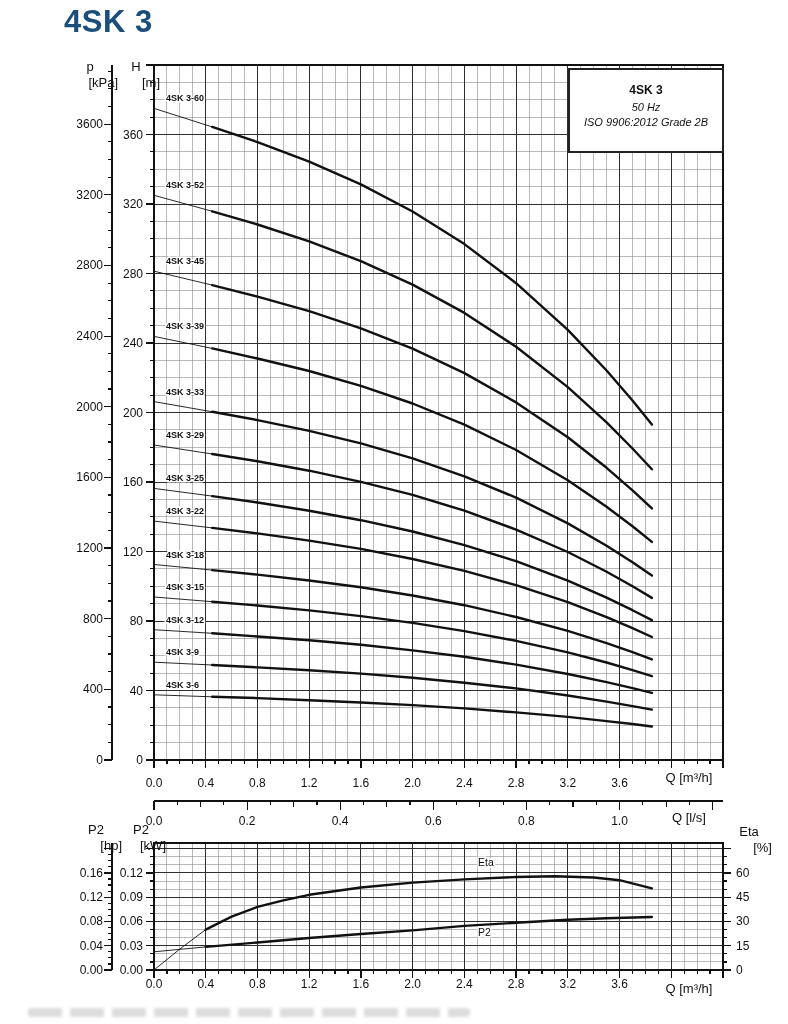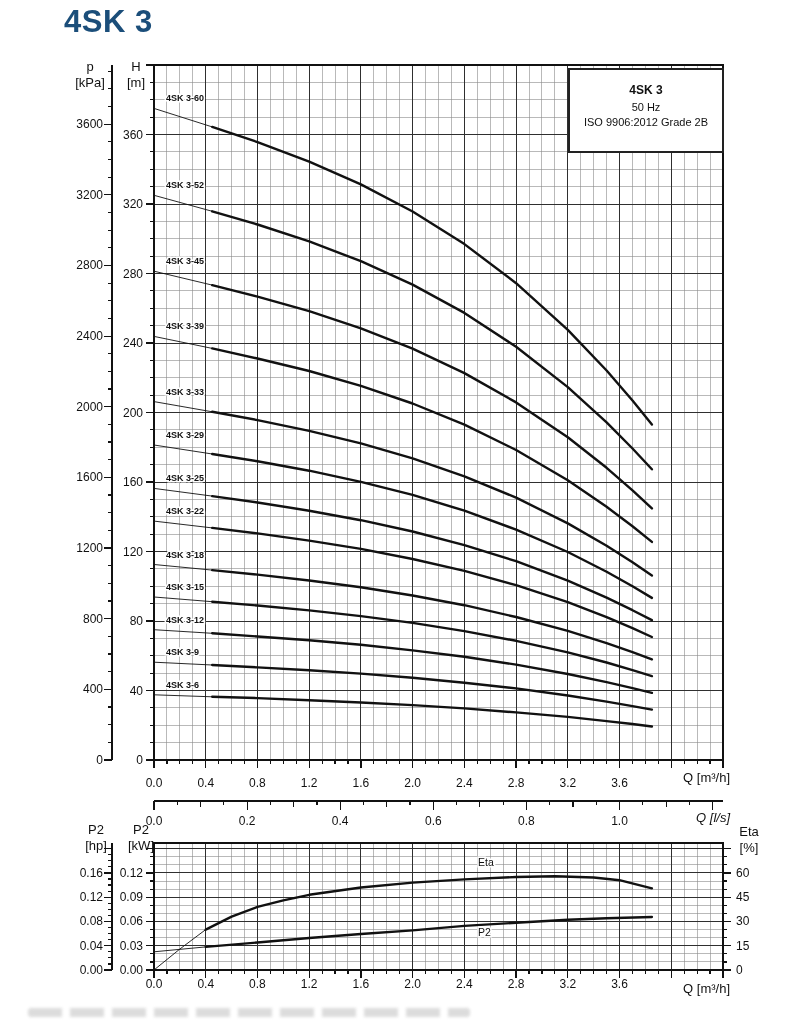--- a/index.html
+++ b/index.html
@@ -2,27 +2,27 @@
 <html><head>
 <meta charset="utf-8">
 <style>
   html,body{margin:0;padding:0;background:#fff;}
   body{width:788px;height:1024px;position:relative;overflow:hidden;
        font-family:"Liberation Sans",sans-serif;color:#111;}
   #page-title{position:absolute;left:64px;top:4px;font-size:31px;font-weight:bold;
        letter-spacing:.5px;margin:0;z-index:3;}
   #chart-svg{position:absolute;left:0;top:0;z-index:1;}
   .axis-head{position:absolute;z-index:3;text-align:center;font-size:13px;line-height:16px;color:#111;}
-  .axis-head .u{display:block;}
-  .axis-head.right{text-align:right;}
+  .axis-head .u{display:block;text-align:right;}
+  .axis-head.right{text-align:center;}
   #legend-box{position:absolute;left:568px;top:68px;width:156px;height:85px;z-index:2;
        background:#fff;border:2px solid #222;box-sizing:border-box;text-align:center;
        padding-top:13px;}
   #legend-box .t1{font-size:12px;font-weight:bold;display:block;margin-bottom:4px;}
-  #legend-box .t2,#legend-box .t3{font-size:11px;display:block;margin-bottom:3px;}
+  #legend-box .t2,#legend-box .t3{font-size:11px;display:block;margin-bottom:3px;font-style:italic;}
   #footer-smudge{position:absolute;left:28px;top:1008px;width:442px;height:9px;z-index:2;
        background:repeating-linear-gradient(90deg,#c6c6c6 0 34px,rgba(255,255,255,0) 34px 42px);
        filter:blur(1.5px);opacity:.6;border-radius:3px;}
 </style>
 </head>
 <body>
 
 <h1 id="page-title" style="color: rgb(27, 78, 122);">4SK 3</h1>
 
 <svg id="chart-svg" width="788" height="1024" viewBox="0 0 788 1024">
@@ -632,21 +632,21 @@
   <span>p</span>
   <span class="u">[kPa]</span>
 </div>
 <div class="axis-head" style="left:112px;top:59px;width:48px;">
   <span>H</span>
   <span class="u">[m]</span>
 </div>
 <div class="axis-head right" style="left:648px;top:770px;width:82px;">
   <span>Q [m³/h]</span>
 </div>
-<div class="axis-head right" style="left:648px;top:810px;width:82px;font-style:italic;">
+<div class="axis-head right" style="left:648px;top:810px;width:82px;">
   <span>Q [l/s]</span>
 </div>
 <div class="axis-head" style="left:70px;top:822px;width:52px;">
   <span>P2</span>
   <span class="u">[hp]</span>
 </div>
 <div class="axis-head" style="left:116px;top:822px;width:50px;">
   <span>P2</span>
   <span class="u">[kW]</span>
 </div>

